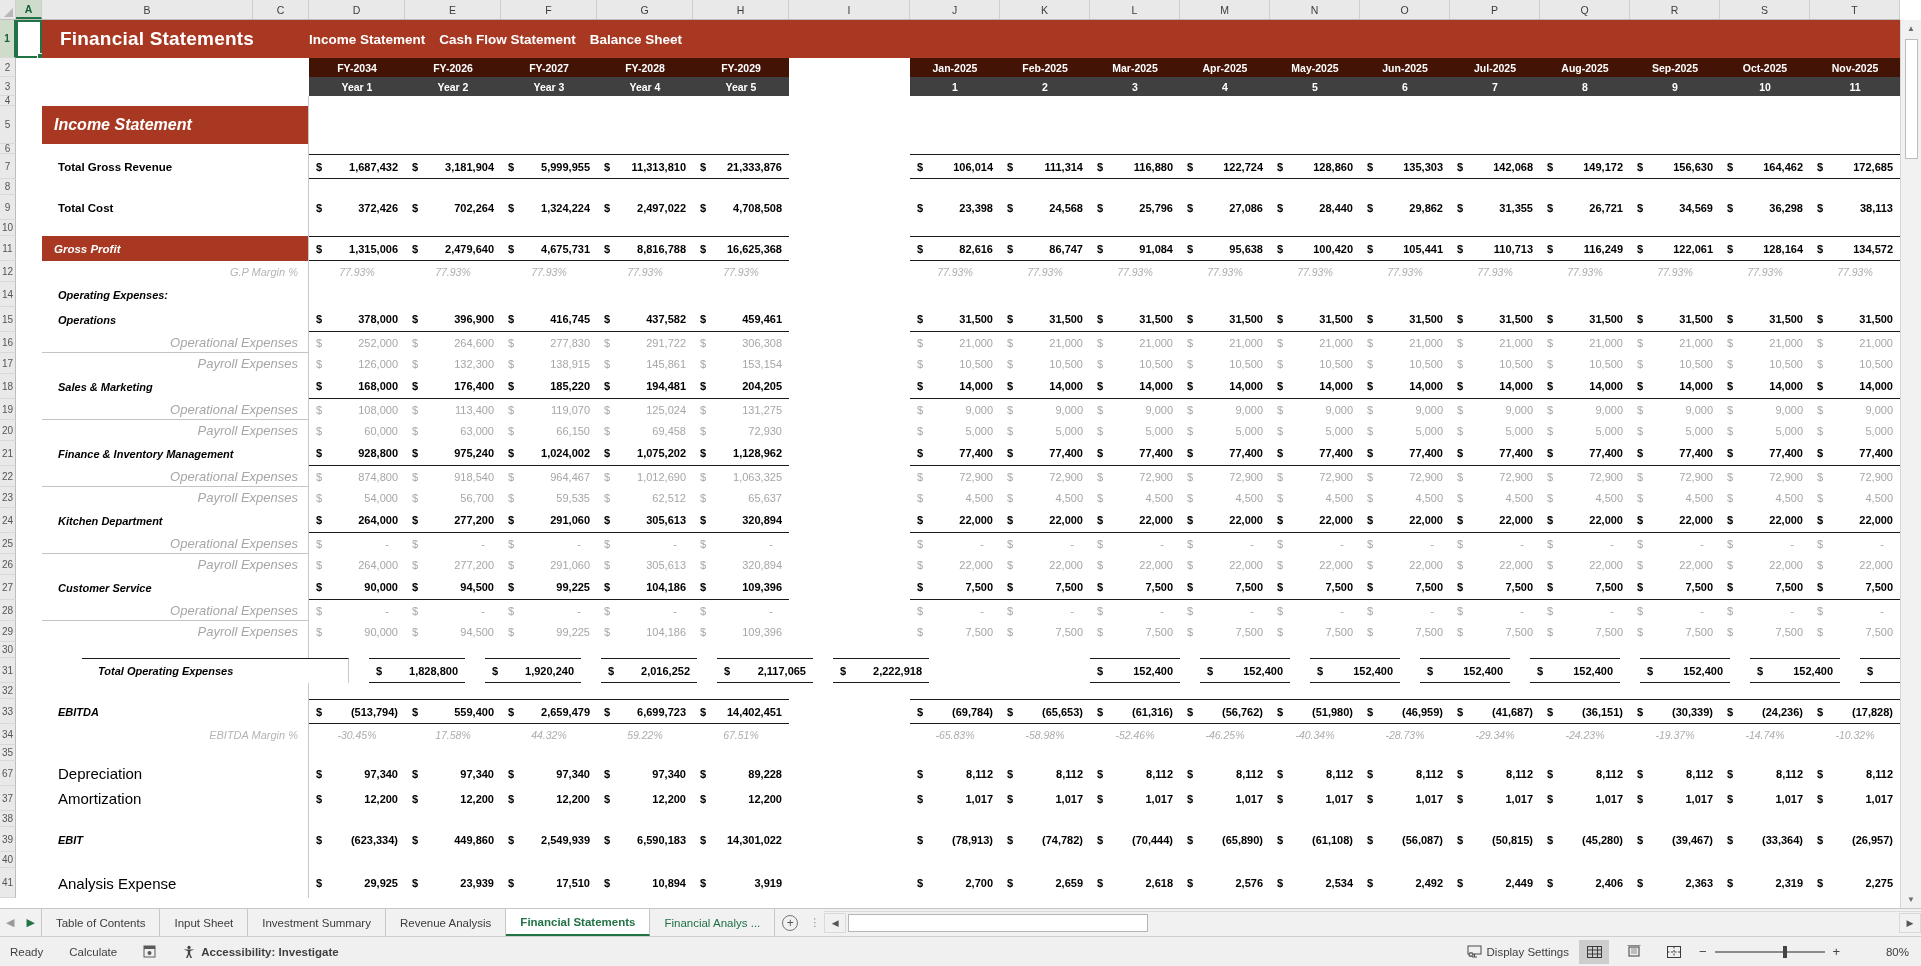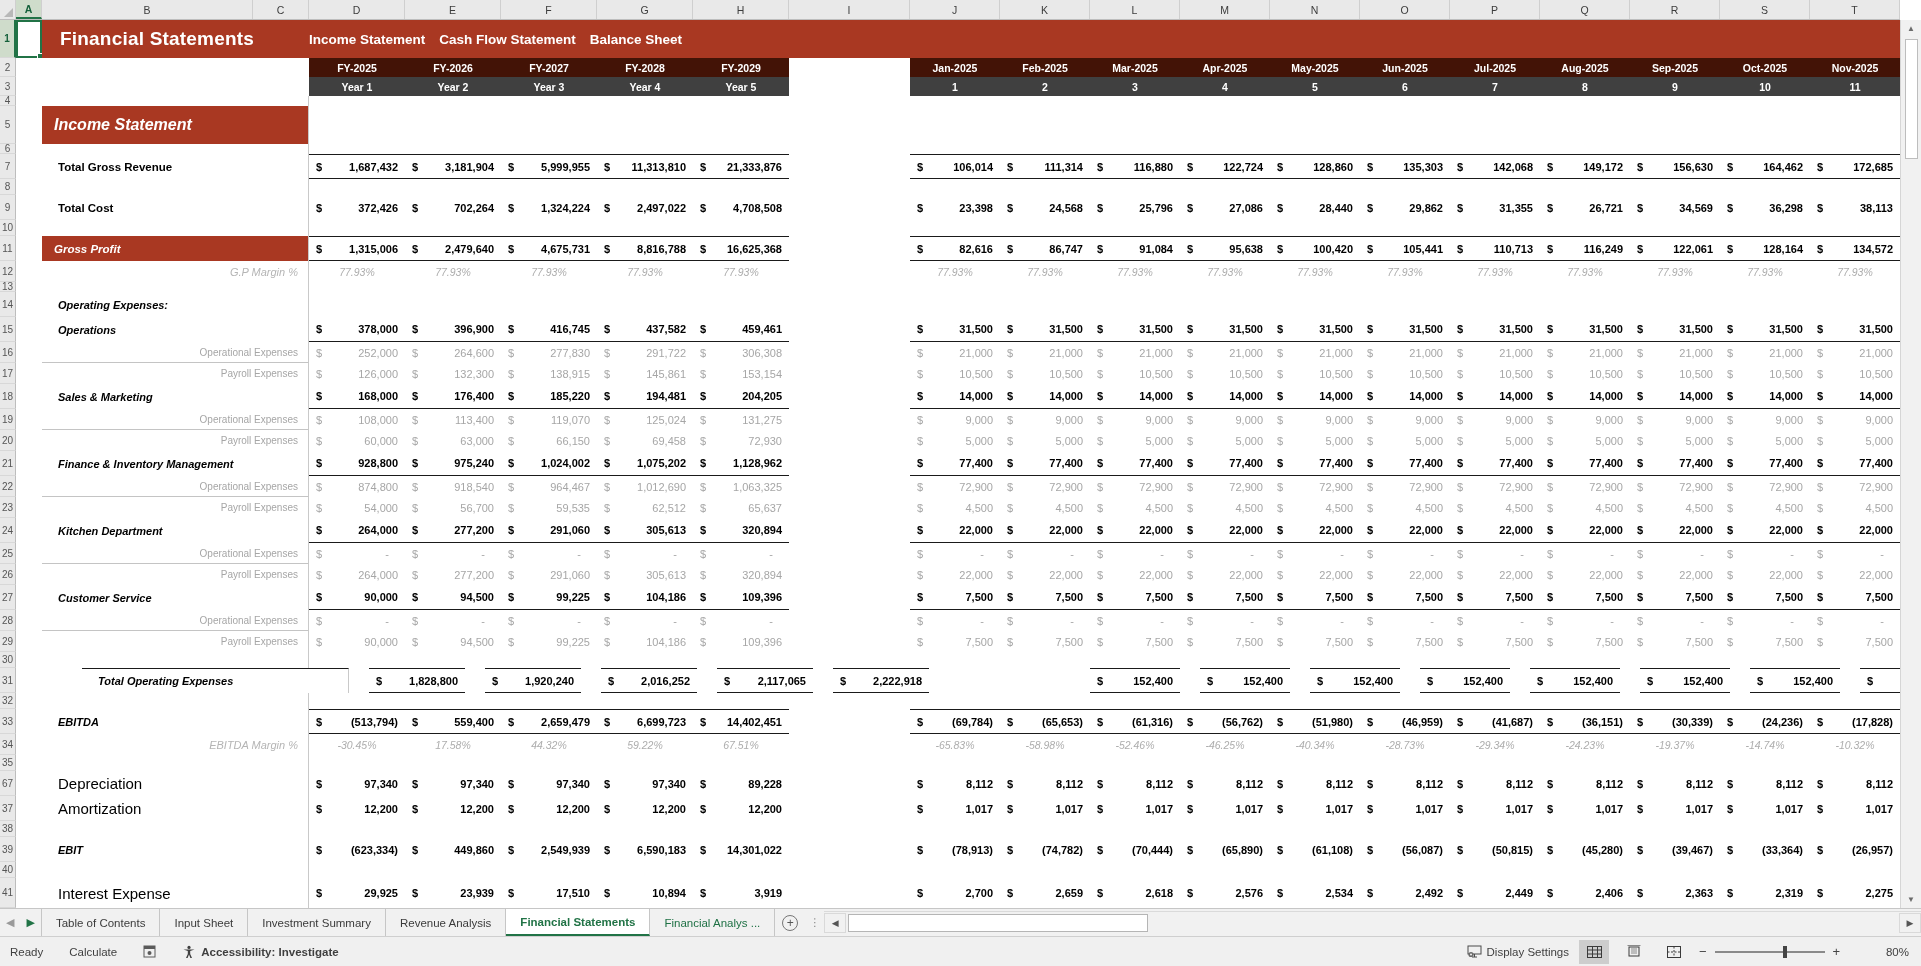--- a/index.html
+++ b/index.html
@@ -32,21 +32,21 @@
 
   .vb .num,.vb .ds{font-weight:700;color:#000;}
   .vs6 .num,.vs6 .ds{font-weight:600;color:#000;}
   .vg .num,.vg .ds{color:#A6A6A6;font-weight:400;}
   .pc{justify-content:center;color:#ADADAD;font-style:italic;font-size:10.5px;}
   .dashv{margin-right:9px;}
 
   .l-bold{font-weight:700;padding-left:16px;font-size:11.5px;}
   .l-bi{font-weight:700;font-style:italic;padding-left:16px;font-size:11px;}
   .l-plain{padding-left:16px;font-size:15px;}
-  .l-gray{justify-content:flex-end;padding-right:10px;color:#A6A6A6;font-size:10px;}
+  .l-gray{justify-content:flex-end;padding-right:10px;color:#A6A6A6;font-style:italic;font-size:13px;}
   .l-pct{justify-content:flex-end;padding-right:10px;color:#B5B5B5;font-style:italic;font-size:11px;}
   .l-red{background:#A93822;color:#fff;font-weight:700;font-style:italic;padding-left:12px;font-size:11.5px;}
   .l-banner{background:#A93822;color:#fff;font-weight:700;font-style:italic;padding-left:12px;font-size:16px;}
   .lu{border-bottom:1px solid #C4C4C4;}
   .lt{border-top:1px solid #1a1a1a;}
 
   
   .titlebanner{flex:1;background:#A93822;position:relative;display:flex;align-items:center;}
   .wbtitle{position:absolute;left:18px;color:#fff;font-weight:700;font-size:19px;letter-spacing:.2px;}
   .stmt-tabs{position:absolute;left:267px;display:flex;gap:14px;}
@@ -136,21 +136,21 @@
             <span>Income Statement</span>
             <span>Cash Flow Statement</span>
             <span>Balance Sheet</span>
           </div>
         </div>
       </div>
       <div class="row" style="height: 19px;">
         <div class="gut">2</div>
         <div class="colA"></div>
         <div class="lblc" style="border-right: none;"></div>
-        <div class="h2c">FY-2025</div>
+        <div class="h2c">FY-2034</div>
         <div class="h2c">FY-2026</div>
         <div class="h2c">FY-2027</div>
         <div class="h2c">FY-2028</div>
         <div class="h2c">FY-2029</div>
         <div class="gapc"></div>
         <div class="h2c m">Jan-2025</div>
         <div class="h2c m">Feb-2025</div>
         <div class="h2c m">Mar-2025</div>
         <div class="h2c m">Apr-2025</div>
         <div class="h2c m">May-2025</div>
@@ -438,26 +438,20 @@
         <div class="c mc pc">77.93%</div>
         <div class="c mc pc">77.93%</div>
         <div class="c mc pc">77.93%</div>
         <div class="c mc pc">77.93%</div>
         <div class="c mc pc">77.93%</div>
         <div class="c mc pc">77.93%</div>
         <div class="c mc pc">77.93%</div>
         <div class="c mc pc">77.93%</div>
         <div class="c mc pc">77.93%</div>
       </div>
-      <div class="row" style="height: 10px;">
-        <div class="gut">13</div>
-        <div class="colA"></div>
-        <div class="lblc"></div>
-        <div class="restfill"></div>
-      </div>
       <div class="row" style="height: 25px;">
         <div class="gut">14</div>
         <div class="colA"></div>
         <div class="lblc c l-bi">Operating Expenses:</div>
         <div class="restfill"></div>
       </div>
       <div class="row" style="height: 25px;">
         <div class="gut">15</div>
         <div class="colA"></div>
         <div class="lblc c l-bi">Operations</div>
@@ -1905,21 +1899,21 @@
       </div>
       <div class="row" style="height: 16px;">
         <div class="gut">40</div>
         <div class="colA"></div>
         <div class="lblc"></div>
         <div class="restfill"></div>
       </div>
       <div class="row" style="height: 30px;">
         <div class="gut">41</div>
         <div class="colA"></div>
-        <div class="lblc c l-plain">Interest Expense</div>
+        <div class="lblc c l-plain">Analysis Expense</div>
         <div class="c fyc vs6">
           <span class="ds">$</span>
           <span class="num">29,925</span>
         </div>
         <div class="c fyc vs6">
           <span class="ds">$</span>
           <span class="num">23,939</span>
         </div>
         <div class="c fyc vs6">
           <span class="ds">$</span>

